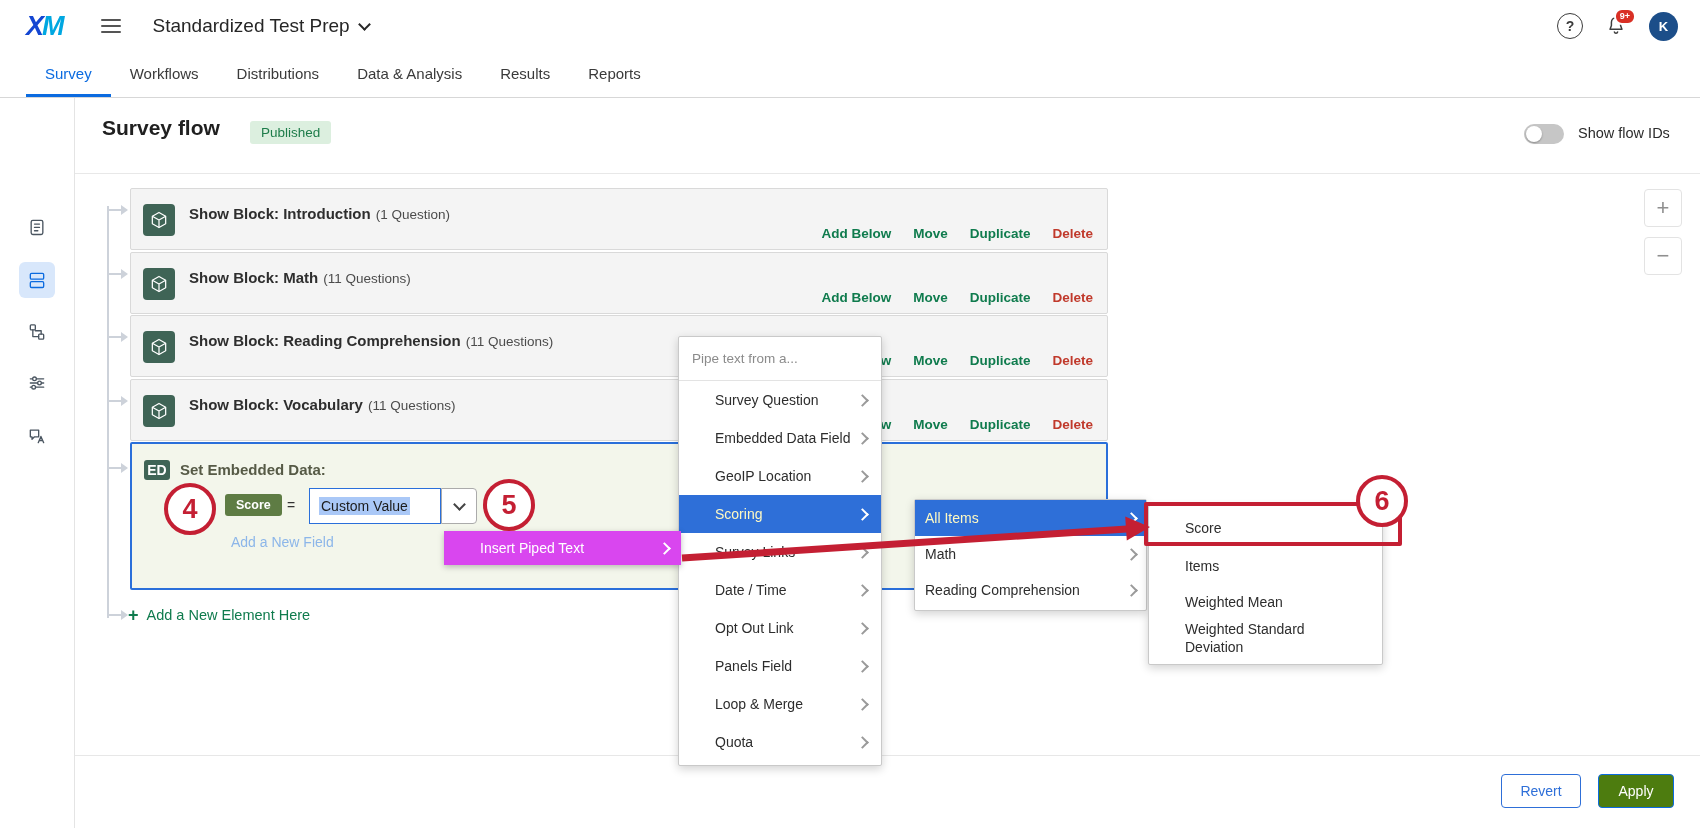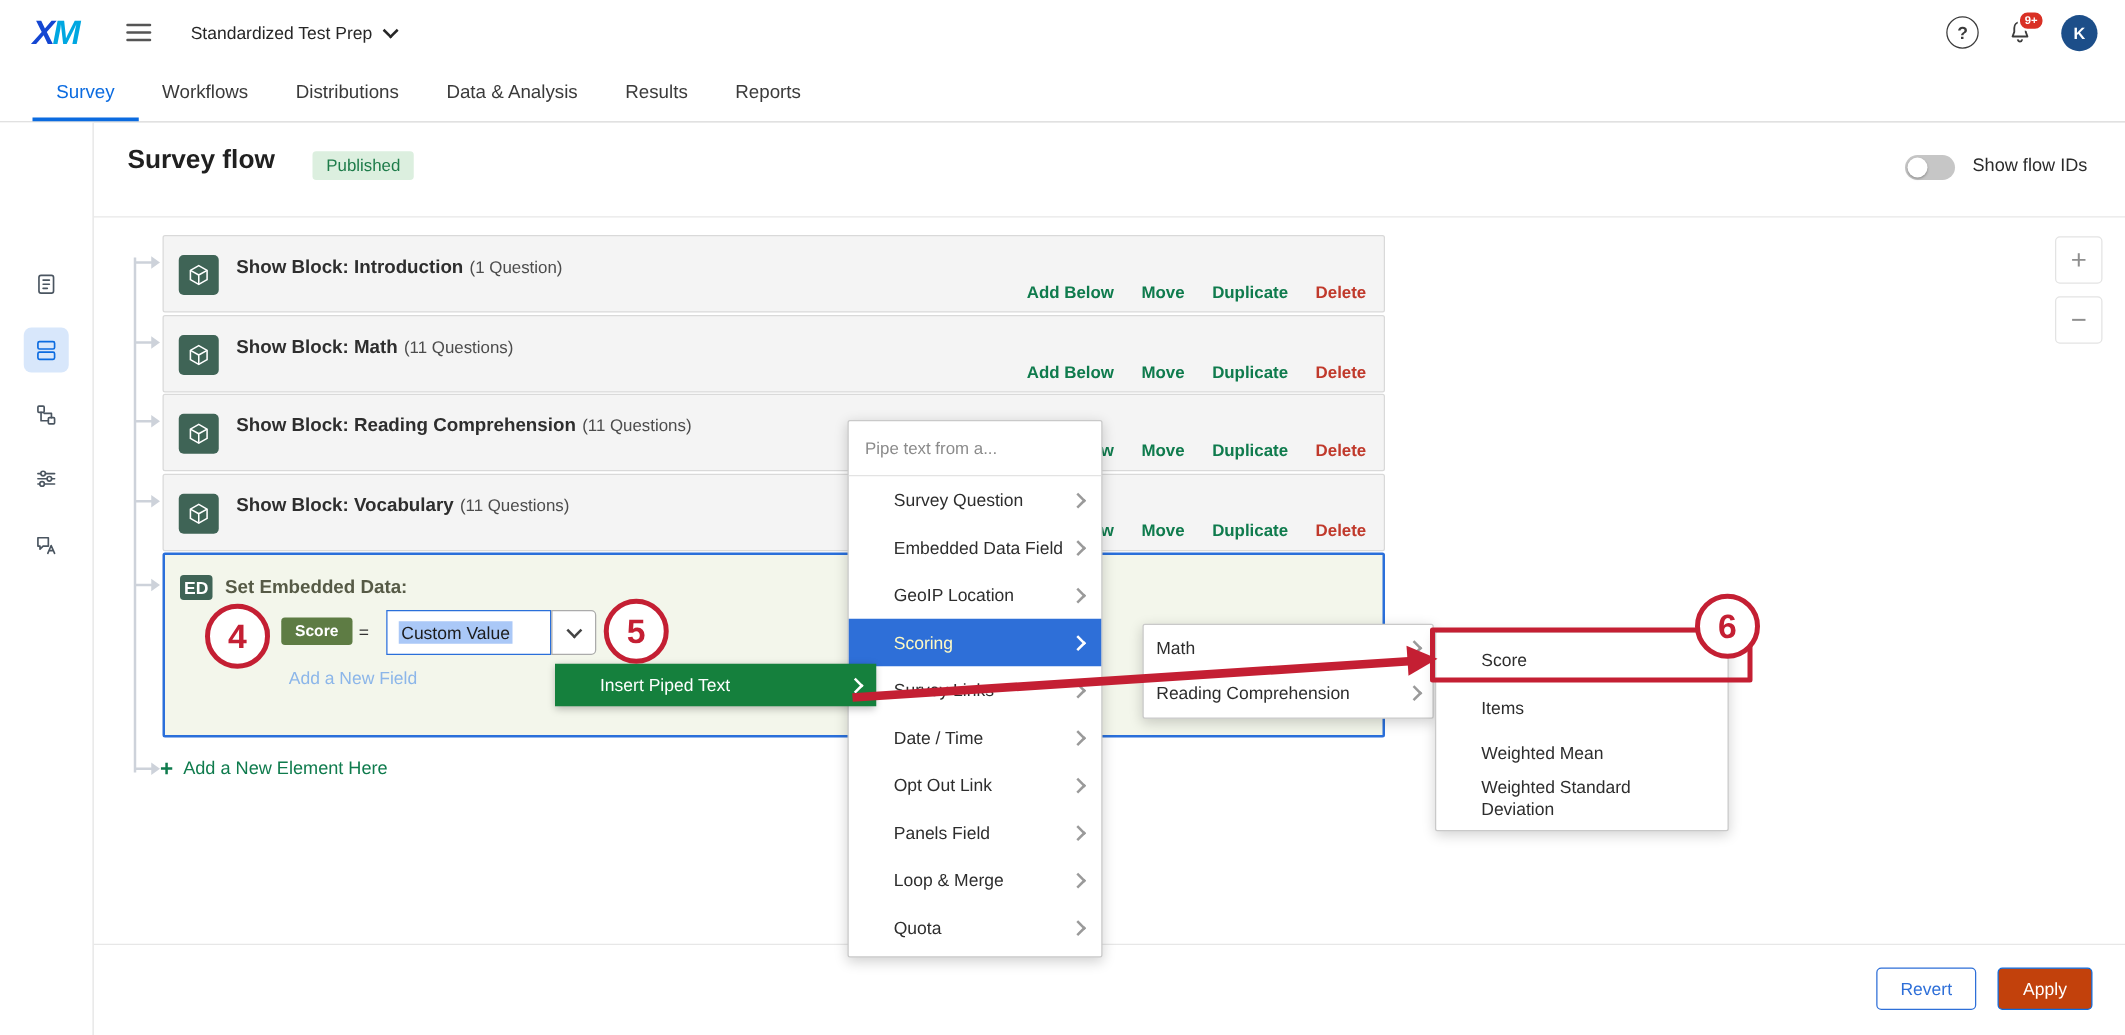--- a/index.html
+++ b/index.html
@@ -5,21 +5,21 @@
   html,body{margin:0;padding:0;background:#e9e9e9;}
   .stage{position:relative;width:1700px;height:828px;background:#fff;overflow:hidden;
          font-family:"Liberation Sans",sans-serif;color:#2d2d2d;}
 
   
   .topbar{position:absolute;left:0;top:0;right:0;height:52px;background:#fff;display:flex;align-items:center;}
   .xm-logo{margin-left:26px;font-size:27px;font-weight:bold;font-style:italic;letter-spacing:-2px;line-height:1;}
   .xm-logo .lx{color:#1446d2;} .xm-logo .lm{color:#00a7e1;}
   .hamburger{margin-left:38px;width:20px;display:flex;flex-direction:column;gap:4px;cursor:pointer;}
   .hamburger span{height:2px;background:#555;border-radius:1px;}
-  .project-picker{margin-left:32px;display:flex;align-items:center;gap:10px;font-size:14px;color:#262626;font-weight:500;cursor:pointer;}
+  .project-picker{margin-left:32px;display:flex;align-items:center;gap:10px;font-size:19px;color:#262626;font-weight:500;cursor:pointer;}
   .topbar-right{margin-left:auto;margin-right:22px;display:flex;align-items:center;gap:20px;}
   .help-btn{width:26px;height:26px;border:1.7px solid #3b3b3b;border-radius:50%;display:flex;align-items:center;justify-content:center;
             font-size:14px;font-weight:700;color:#3b3b3b;box-sizing:border-box;}
   .bell-wrap{position:relative;width:26px;height:26px;display:flex;align-items:center;justify-content:center;}
   .bell-badge{position:absolute;top:-5px;right:-7px;background:#d93025;color:#fff;font-size:9px;font-weight:700;
               padding:1.5px 4px;border-radius:8px;border:2px solid #fff;line-height:1.1;}
   .avatar{width:29px;height:29px;border-radius:50%;background:#1c4e89;color:#fff;font-size:13px;font-weight:700;
           display:flex;align-items:center;justify-content:center;}
 
   
@@ -87,38 +87,38 @@
   .submenu-a{position:absolute;left:914px;top:499px;width:233px;background:#fff;border:1px solid #c9c9c9;border-radius:2px;
              box-shadow:0 3px 10px rgba(0,0,0,.18);z-index:13;box-sizing:border-box;padding-bottom:2px;}
   .submenu-a .menu-item{height:36px;padding:0 10px 0 10px;}
 
   .submenu-b{position:absolute;left:1148px;top:505px;width:235px;background:#fff;border:1px solid #c9c9c9;border-radius:2px;
              box-shadow:0 3px 10px rgba(0,0,0,.18);z-index:14;box-sizing:border-box;padding:2px 0 8px;}
   .sm-b-item{min-height:36px;display:flex;align-items:center;padding:0 12px 0 36px;font-size:14px;color:#2d2d2d;cursor:pointer;line-height:18px;}
   .sm-b-item.first{height:40px;box-sizing:border-box;}
   .sm-b-item .wrap-label{max-width:150px;}
 
-  .insert-btn{position:absolute;left:444px;top:531px;width:257px;height:34px;background:#15803d;color:#fff;display:flex;
+  .insert-btn{position:absolute;left:444px;top:531px;width:237px;height:34px;background:#d946ef;color:#fff;display:flex;
               align-items:center;padding-left:36px;font-size:14px;z-index:15;box-sizing:border-box;box-shadow:0 2px 6px rgba(0,0,0,.25);cursor:pointer;}
   .insert-btn .chev{margin-left:auto;margin-right:12px;color:#fff;}
 
   
   .score-frame{position:absolute;left:1144px;top:502px;width:258px;height:44px;border:4px solid #c41f33;border-radius:2px;
                z-index:30;box-sizing:border-box;pointer-events:none;}
   .arrow-svg{position:absolute;left:678px;top:498px;width:486px;height:74px;z-index:28;pointer-events:none;}
   .ann{position:absolute;width:52px;height:52px;border:4px solid #c41f33;border-radius:50%;background:#fff;display:flex;
        align-items:center;justify-content:center;font-size:27px;font-weight:700;color:#c41f33;z-index:40;box-sizing:border-box;}
 
   
   .zoom-btn{position:absolute;left:1644px;width:38px;height:38px;background:#fff;border:1px solid #e3e3e3;border-radius:4px;
             display:flex;align-items:center;justify-content:center;color:#8f8f8f;font-size:22px;z-index:5;box-sizing:border-box;cursor:pointer;}
   .footer-divider{position:absolute;left:74px;right:0;top:755px;height:1px;background:#e7e7e7;}
   .btn{position:absolute;top:774px;height:34px;border-radius:4px;font-size:14px;font-family:"Liberation Sans",sans-serif;cursor:pointer;}
   .btn-revert{left:1501px;width:80px;background:#fff;border:1px solid #2e6fd8;color:#2e6fd8;}
-  .btn-apply{left:1598px;width:76px;background:#c2410c;border:1px solid #0b6be0;color:#fff;}
+  .btn-apply{left:1598px;width:76px;background:#4d7c0f;border:1px solid #0b6be0;color:#fff;}
 
   
   .caret{display:inline-block;width:7px;height:7px;border-right:2px solid currentColor;border-bottom:2px solid currentColor;}
   .caret.down{transform:rotate(45deg);margin-top:-3px;}
   .caret.right{transform:rotate(-45deg);}
 </style>
 </head>
 <body>
 
 <div class="stage">
@@ -353,20 +353,24 @@
         <span>Loop &amp; Merge</span>
         <span class="chev"><span class="caret right"></span></span>
       </div>
     <div class="menu-item">
         <span>Quota</span>
         <span class="chev"><span class="caret right"></span></span>
       </div>
   </div>
 
   <div class="submenu-a">
+    <div class="menu-item active">
+        <span>All Items</span>
+        <span class="chev"><span class="caret right"></span></span>
+      </div>
     <div class="menu-item">
         <span>Math</span>
         <span class="chev"><span class="caret right"></span></span>
       </div>
     <div class="menu-item">
         <span>Reading Comprehension</span>
         <span class="chev"><span class="caret right"></span></span>
       </div>
   </div>
 

